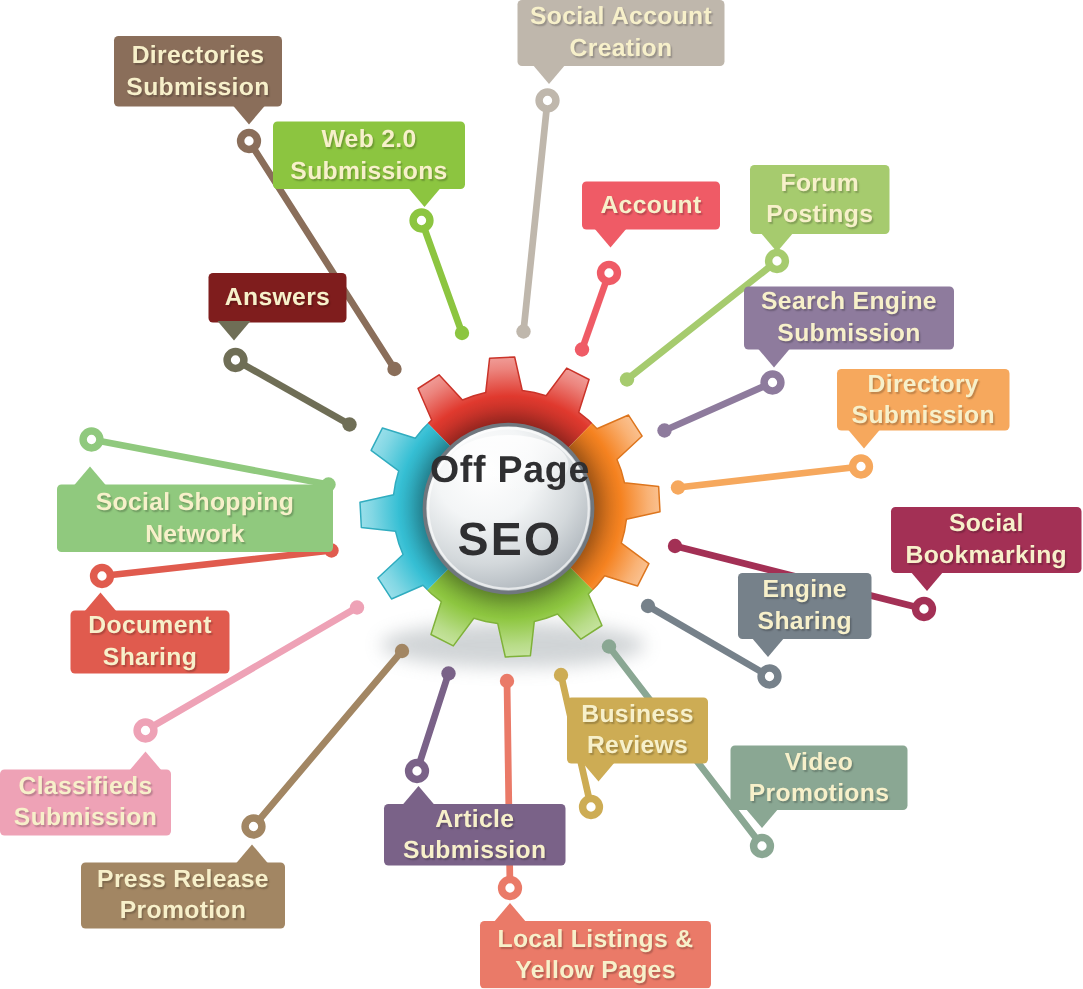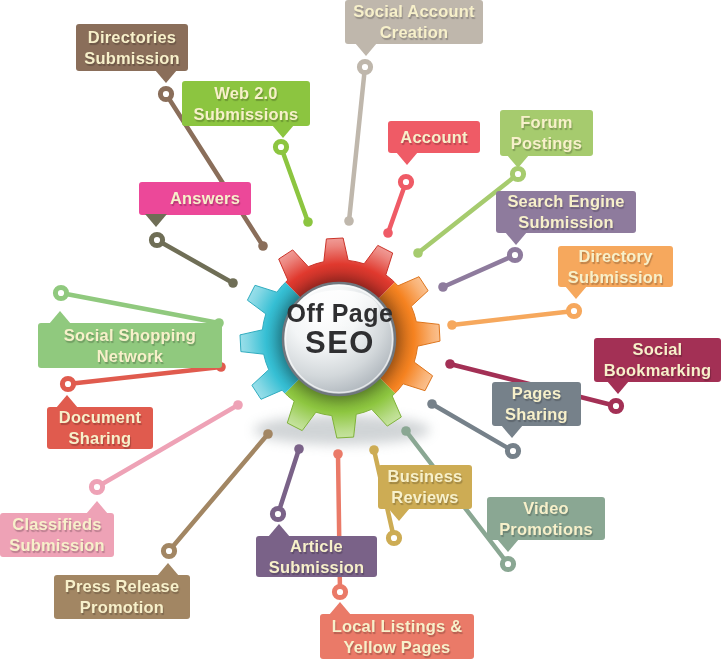--- a/index.html
+++ b/index.html
@@ -15,21 +15,21 @@
     color:#f7f0ca;font-weight:bold;font-size:16.5px;line-height:21px;letter-spacing:.2px;
     text-shadow:1px 1.5px 1px rgba(0,0,0,.22);
     white-space:nowrap;
   }
   .node-label .tline{display:block;}
   .tail{position:absolute;width:0;height:0;border-left:11px solid transparent;border-right:11px solid transparent;}
   .tail.down{top:100%;margin-top:-1px;border-top-width:13px;border-top-style:solid;}
   .tail.up{bottom:100%;margin-bottom:-1px;border-bottom-width:13px;border-bottom-style:solid;}
   .center-label{
     position:absolute;left:258px;top:300px;width:164px;height:76px;
-    display:flex;flex-direction:column;align-items:center;justify-content:flex-start;
+    display:flex;flex-direction:column;align-items:center;justify-content:space-between;
     color:#2f2f31;text-align:center;pointer-events:none;
   }
   .center-line1{font-size:25px;font-weight:bold;line-height:27px;letter-spacing:.5px;}
   .center-line2{font-size:31px;font-weight:bold;line-height:32px;letter-spacing:1.5px;}
 </style>
 </head>
 <body>
 
 <div class="canvas">
   <svg class="layer" id="gfx" width="722" height="659" viewBox="0 0 722 659">
@@ -160,21 +160,21 @@
       <div class="node-label" style="left: 76px; top: 24px; width: 112px; height: 47px; background: rgb(138, 110, 90);">
         <span class="tline">Directories</span>
         <span class="tline">Submission</span>
         <span class="tail down" style="left: 79px; border-top-color: rgb(138, 110, 90);"></span>
       </div>
       <div class="node-label" style="left: 182px; top: 81px; width: 128px; height: 45px; background: rgb(140, 197, 64);">
         <span class="tline">Web 2.0</span>
         <span class="tline">Submissions</span>
         <span class="tail down" style="left: 90px; border-top-color: rgb(140, 197, 64);"></span>
       </div>
-      <div class="node-label" style="left: 139px; top: 182px; width: 92px; height: 33px; background: #ec4899; padding-left: 20px;">
+      <div class="node-label" style="left: 139px; top: 182px; width: 92px; height: 33px; background: #7f1d1d;">
         <span class="tline">Answers</span>
         <span class="tail down" style="left: 6px; border-top-color: rgb(111, 110, 86);"></span>
       </div>
       <div class="node-label" style="left: 345px; top: 0px; width: 138px; height: 44px; background: rgb(191, 183, 172);">
         <span class="tline">Social Account</span>
         <span class="tline">Creation</span>
         <span class="tail down" style="left: 10px; border-top-color: rgb(191, 183, 172);"></span>
       </div>
       <div class="node-label" style="left: 388px; top: 121px; width: 92px; height: 32px; background: rgb(239, 91, 102);">
         <span class="tline">Account</span>
@@ -194,21 +194,21 @@
         <span class="tline">Directory</span>
         <span class="tline">Submission</span>
         <span class="tail down" style="left: 7px; border-top-color: rgb(246, 168, 93);"></span>
       </div>
       <div class="node-label" style="left: 594px; top: 338px; width: 127px; height: 44px; background: rgb(163, 48, 85);">
         <span class="tline">Social</span>
         <span class="tline">Bookmarking</span>
         <span class="tail down" style="left: 13px; border-top-color: rgb(163, 48, 85);"></span>
       </div>
       <div class="node-label" style="left: 492px; top: 382px; width: 89px; height: 44px; background: rgb(118, 129, 138);">
-        <span class="tline">Pages</span>
+        <span class="tline">Engine</span>
         <span class="tline">Sharing</span>
         <span class="tail down" style="left: 9px; border-top-color: rgb(118, 129, 138);"></span>
       </div>
       <div class="node-label" style="left: 378px; top: 465px; width: 94px; height: 44px; background: rgb(205, 172, 84);">
         <span class="tline">Business</span>
         <span class="tline">Reviews</span>
         <span class="tail down" style="left: 10px; border-top-color: rgb(205, 172, 84);"></span>
       </div>
       <div class="node-label" style="left: 487px; top: 497px; width: 118px; height: 43px; background: rgb(138, 167, 147); text-align: center;">
         <span class="tline">Video</span>

